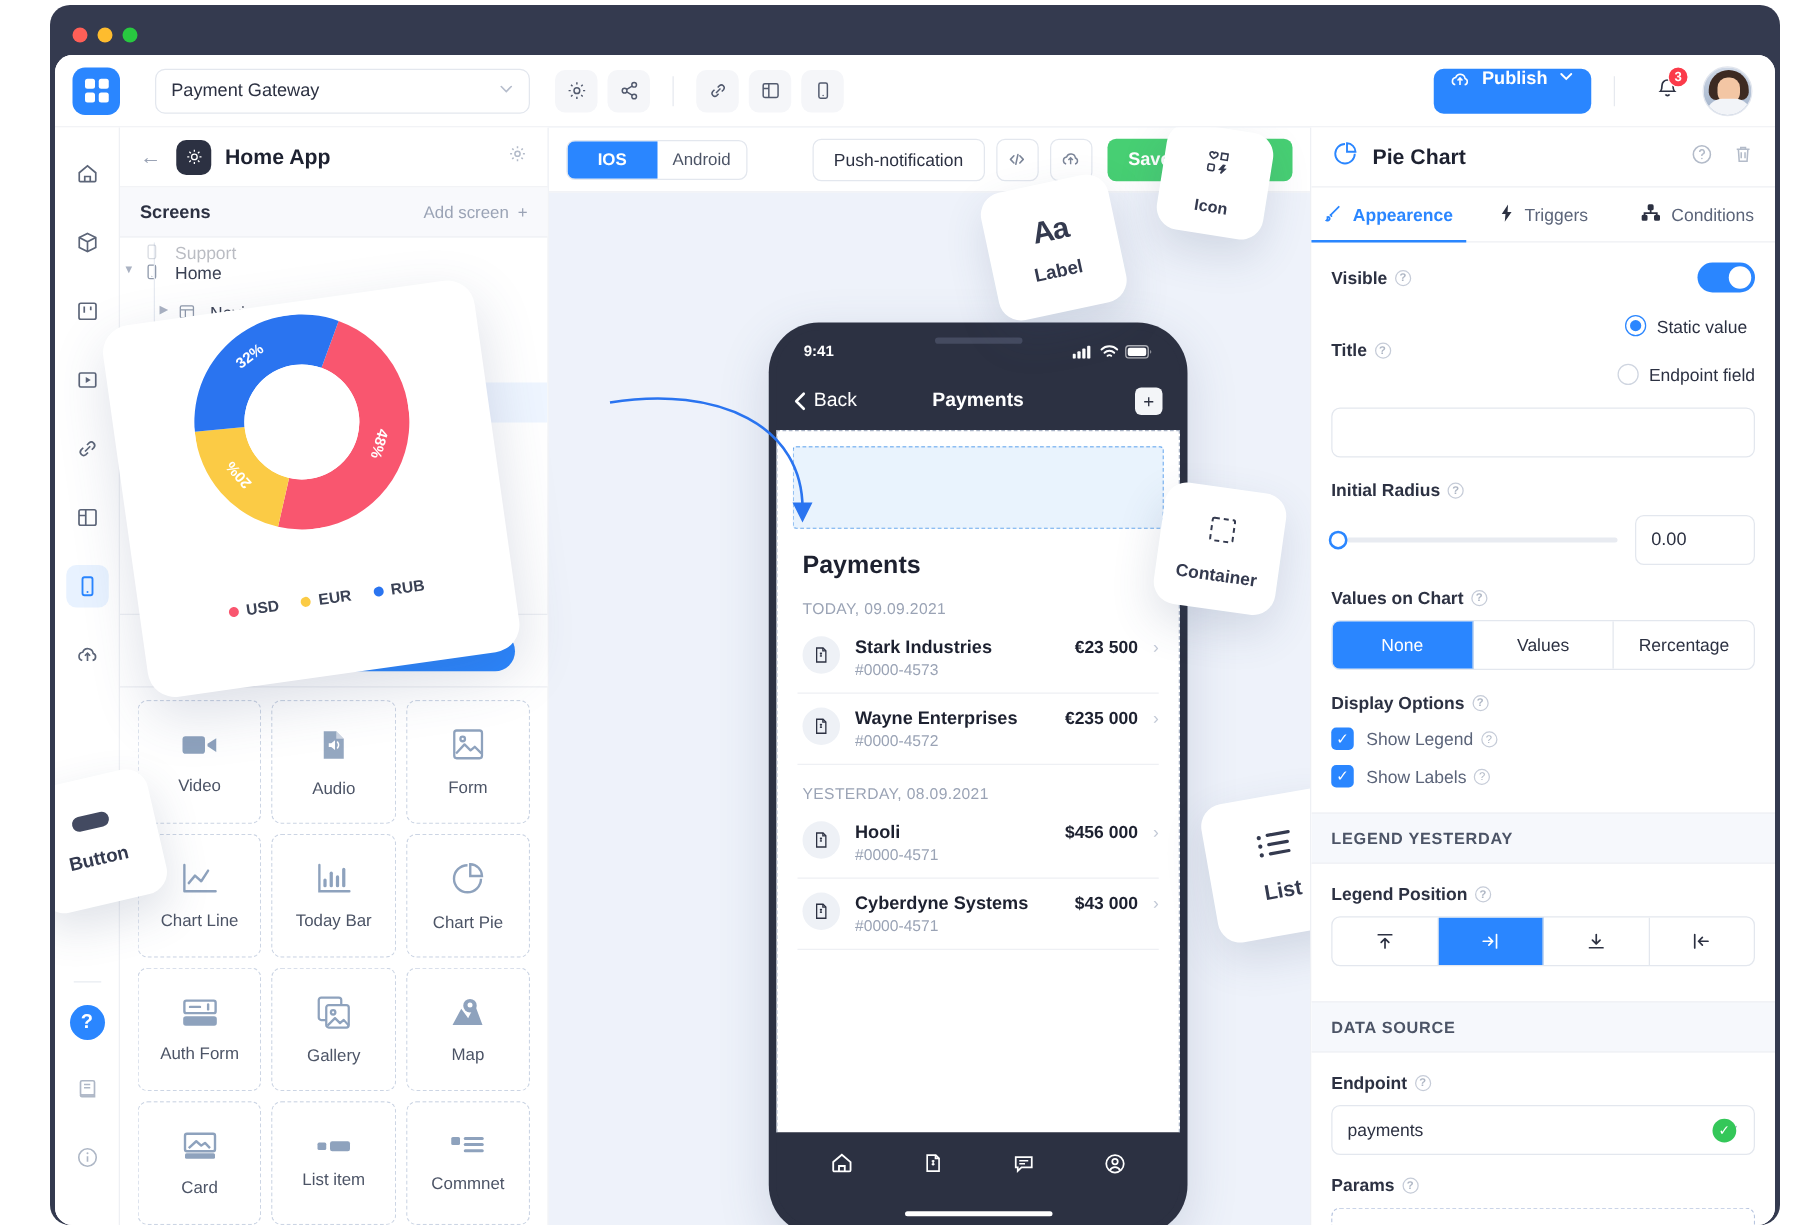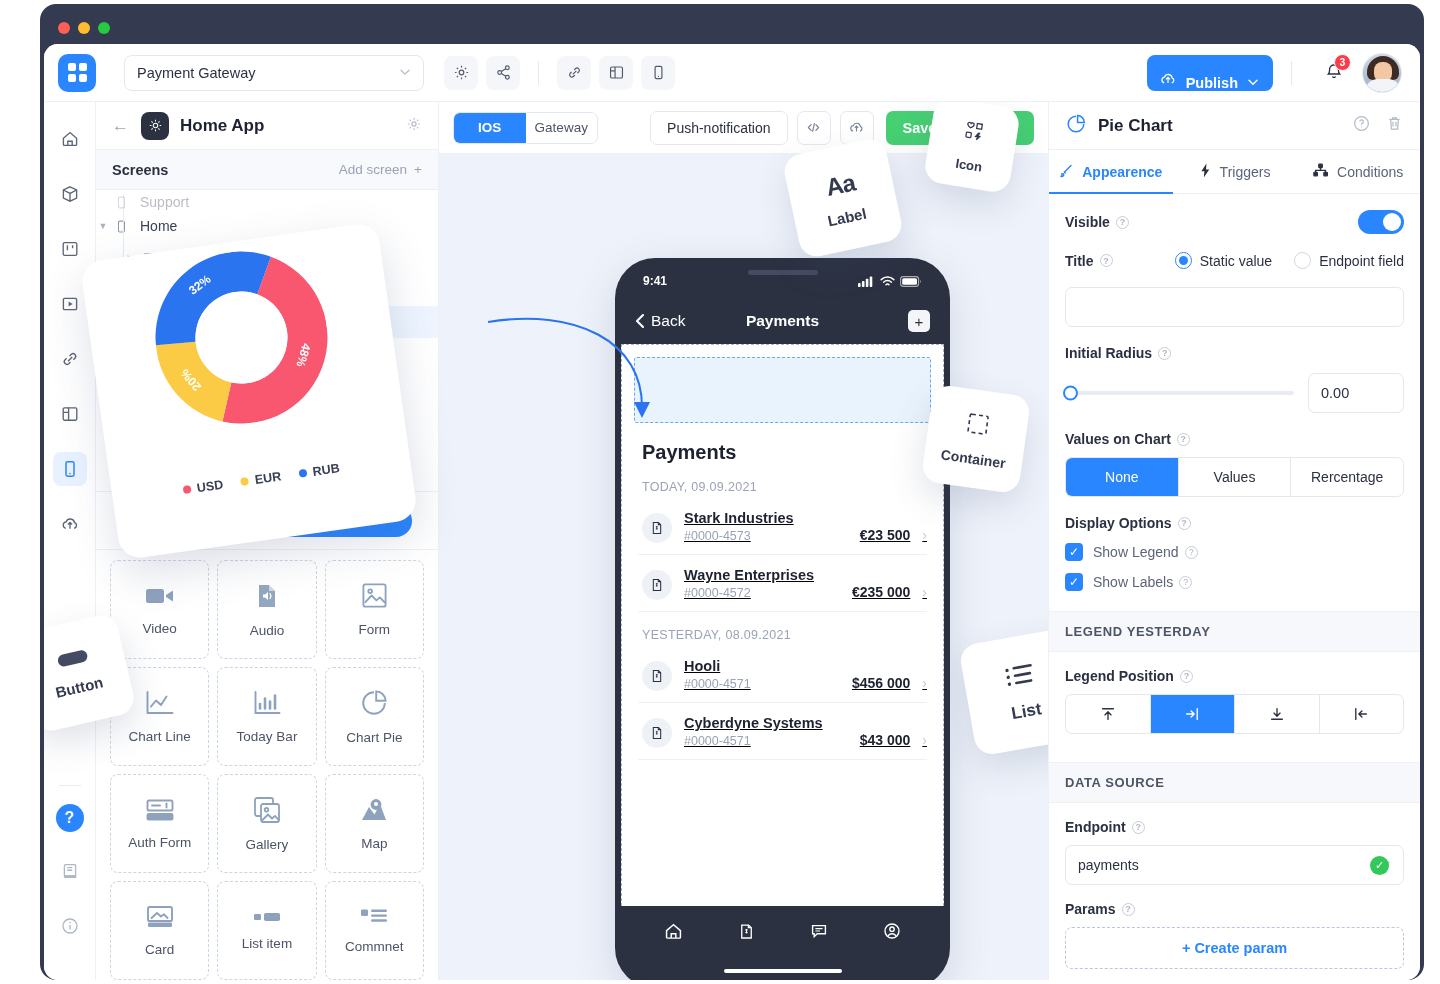--- a/index.html
+++ b/index.html
@@ -54,21 +54,21 @@
   .tb-btn {
     width: 34px; height: 34px; border-radius: 8px; background: #f5f6f9;
     display: flex; align-items: center; justify-content: center;
     color: #4d5costume; cursor: pointer; flex: 0 0 auto;
   }
   .tb-btn { color: #525a6e; }
   .tb-group { display: flex; gap: 8px; margin-left: 20px; align-items: center; }
   .tb-sep { width: 1px; height: 24px; background: #e6e9ef; margin: 0 10px; }
   #publish-btn {
     margin-left: auto; height: 36px; background: #2a86ff; color: #fff;
-    border-radius: 8px; display: flex; align-items: flex-end; gap: 9px;
+    border-radius: 8px; display: flex; align-items: flex-start; gap: 9px;
     padding: 0 14px 0 12px; font-size: 14.5px; font-weight: 600; cursor: pointer;
   }
   #bell-wrap { position: relative; margin-left: 22px; cursor: pointer; }
   #bell-badge {
     position: absolute; right: -7px; top: -7px; background: #fb3b4a; color: #fff;
     min-width: 17px; height: 17px; border-radius: 9px; font-size: 10.5px;
     display: flex; align-items: center; justify-content: center; font-weight: 700;
     border: 1.5px solid #fff;
   }
   #avatar {
@@ -122,21 +122,21 @@
 
   #screens-sub {
     height: 40px; display: flex; align-items: center; padding: 0 16px;
     background: #f8f9fc; border-bottom: 1px solid #eef0f4; flex: 0 0 auto;
   }
   #screens-title { font-size: 14.5px; font-weight: 700; color: #2c3142; }
   #add-screen { margin-left: auto; font-size: 13.5px; color: #9aa3b5; cursor: pointer;
     display: flex; align-items: center; gap: 7px; }
 
   #tree { flex: 1 1 auto; overflow: hidden; padding: 4px 0 0 0; position: relative; }
-  .tr { display: flex; align-items: center; height: 32px; font-size: 14px;
+  .tr { display: flex; align-items: flex-start; height: 32px; font-size: 14px;
     color: #3a4154; cursor: pointer; padding-right: 8px; }
   .tr.sel { background: #eef5ff; }
   .tr .caret { width: 14px; text-align: center; color: #aab2c2; font-size: 9px; flex: 0 0 14px; }
   .tr .caret.down { color: #aab2c2; }
   .tr .ic { width: 22px; display: flex; justify-content: center; color: #8f99ab; flex: 0 0 22px; }
   .tr .ic.blue { color: #2a86ff; }
   .tr .aal { font-size: 12px; font-weight: 700; color: #9fb3cf; width: 22px;
     text-align: center; flex: 0 0 22px; letter-spacing: -0.4px; }
   .tr .tx { margin-left: 8px; white-space: nowrap; }
   .tree-guide { position: absolute; width: 1px; background: #e6eaf1; }
@@ -212,22 +212,22 @@
   #nav-plus { margin-left: auto; width: 22px; height: 22px; border-radius: 5px;
     background: #f3f5f8; color: #2c3142; display: flex; align-items: center;
     justify-content: center; font-size: 15px; cursor: pointer; }
   #phone-body { flex: 1 1 auto; background: #fff; border: 1px dashed #aab4c6;
     border-left: 1px dashed #aab4c6; border-right: 1px dashed #aab4c6; border-bottom: none;
     display: flex; flex-direction: column; overflow: hidden; }
   #drop-zone { margin: 12px 12px 0 12px; height: 66px; background: #e9f3fd;
     border: 1px dashed #6aa9ef; border-radius: 3px; flex: 0 0 auto; }
   #pay-title { margin: 18px 0 0 20px; font-size: 20px; font-weight: 700; color: #1d2130; }
   .day-head { margin: 16px 0 4px 20px; font-size: 12.5px; color: #9aa3b5; letter-spacing: .3px; }
-  .pay-row { display: flex; align-items: flex-end; margin: 0 16px; padding: 11px 0 11px 4px;
-    border-bottom: 1px solid #eef0f4; cursor: pointer; text-decoration: underline; }
+  .pay-row { display: flex; align-items: flex-start; margin: 0 16px; padding: 11px 0 11px 4px;
+    border-bottom: 1px solid #eef0f4; cursor: pointer; }
   .pay-ic { width: 30px; height: 30px; border-radius: 50%; background: #eef1f6;
     display: flex; align-items: center; justify-content: center; flex: 0 0 auto; color: #2c3142; }
   .pay-mid { margin-left: 12px; }
   .pay-name { font-size: 14.5px; font-weight: 700; color: #1d2130; }
   .pay-id { font-size: 12.5px; color: #9aa3b5; margin-top: 2px; }
   .pay-amt { margin-left: auto; font-size: 14px; font-weight: 700; color: #1d2130; }
   .pay-chev { margin-left: 12px; color: #c2c9d6; font-size: 14px; }
   #tabbar { height: 54px; flex: 0 0 auto; background: #2c3142; display: flex;
     align-items: center; justify-content: space-around; padding: 0 16px; color: #fff; }
   #home-ind { height: 22px; flex: 0 0 auto; background: #2c3142; display: flex;
@@ -282,21 +282,21 @@
   .row { display: flex; align-items: center; margin-bottom: 18px; }
   .lbl { font-size: 14px; font-weight: 700; color: #2c3142; display: flex;
     align-items: center; gap: 6px; }
   .qm { width: 13px; height: 13px; border-radius: 50%; border: 1px solid #c6ccd8;
     color: #aeb6c4; font-size: 9px; display: inline-flex; align-items: center;
     justify-content: center; flex: 0 0 auto; }
   .toggle { margin-left: auto; width: 46px; height: 24px; border-radius: 12px;
     background: #2a86ff; position: relative; cursor: pointer; }
   .toggle .kn { position: absolute; right: 3px; top: 3px; width: 18px; height: 18px;
     border-radius: 50%; background: #fff; }
-  .radio-grp { margin-left: auto; display: flex; gap: 22px; align-items: center; }
+  .radio-grp { margin-left: auto; display: flex; gap: 22px; align-items: center; flex-direction: column; }
   .rad { display: flex; align-items: center; gap: 8px; font-size: 14px; color: #2c3142;
     cursor: pointer; }
   .rdot { width: 17px; height: 17px; border-radius: 50%; border: 1.5px solid #cfd5e0;
     display: flex; align-items: center; justify-content: center; }
   .rdot.on { border-color: #2a86ff; }
   .rdot.on i { width: 9px; height: 9px; border-radius: 50%; background: #2a86ff; display: block; }
   .txtfield { height: 40px; border: 1px solid #e3e7ee; border-radius: 7px; width: 100%;
     padding: 0 12px; font-size: 14px; color: #2c3142; display: flex; align-items: center;
     background: #fff; margin-bottom: 18px; }
   .slider-row { display: flex; align-items: center; gap: 14px; margin-bottom: 18px; }
@@ -761,21 +761,21 @@
             </span>
             <span class="wl">Commnet</span>
           </div>
         </div>
     </div>
 
     <div id="canvas">
       <div id="canvas-top">
         <div id="plat-seg">
           <div class="ps on">IOS</div>
-          <div class="ps">Gateway</div>
+          <div class="ps">Android</div>
         </div>
         <div id="push-btn">Push-notification</div>
         <div class="canvas-ic">
           <svg width="17" height="17" viewBox="0 0 20 20" fill="none" stroke="currentColor" stroke-width="1.45" stroke-linecap="round" stroke-linejoin="round">
               <path d="M7.2 6.6 4 10l3.2 3.4M12.8 6.6 16 10l-3.2 3.4M11 5.4 9 14.6"></path>
             </svg>
         </div>
         <div class="canvas-ic">
           <svg width="17" height="17" viewBox="0 0 20 20" fill="none" stroke="currentColor" stroke-width="1.35">
               <path d="M5.8 14.3a3.3 3.3 0 0 1 .4-6.5 4.3 4.3 0 0 1 8.3.9 2.9 2.9 0 0 1-.4 5.6"></path>

